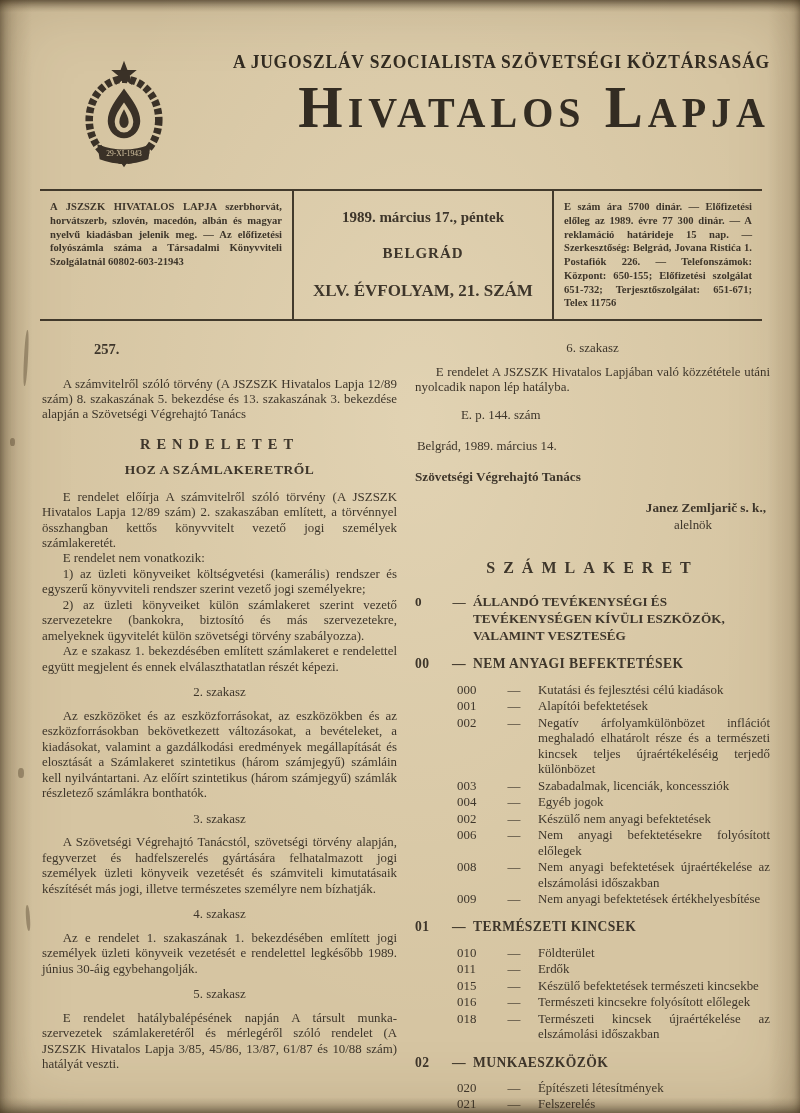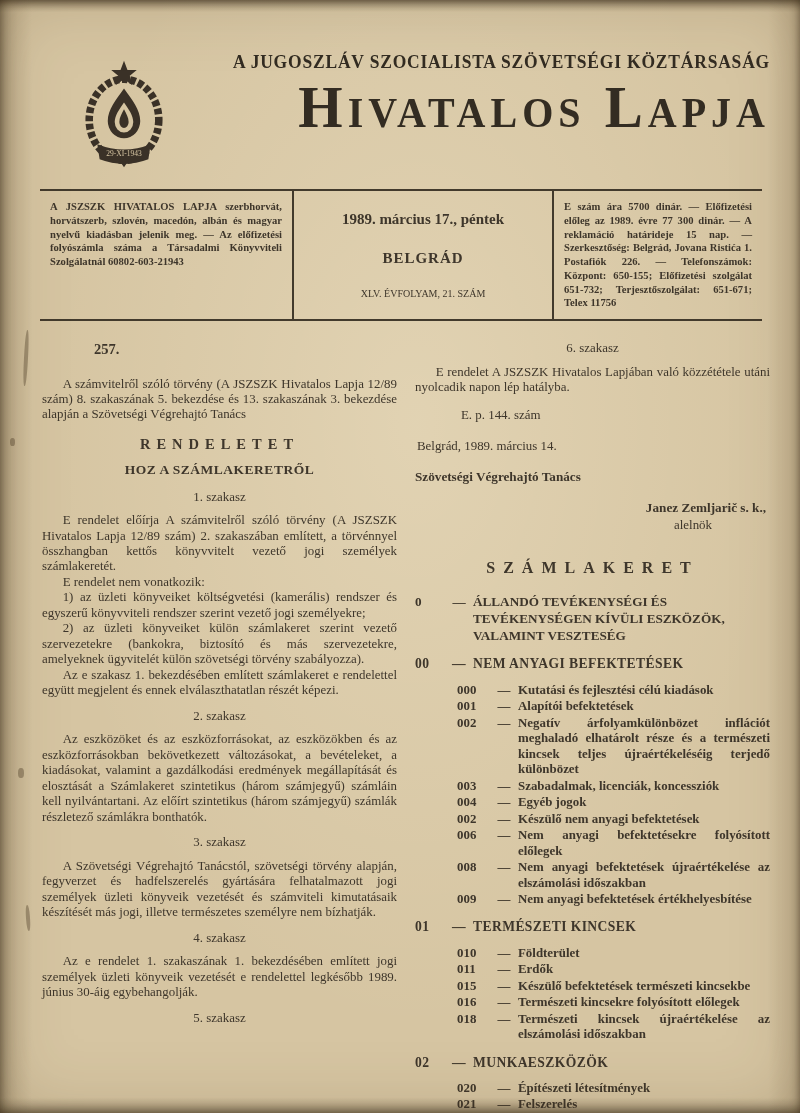--- a/index.html
+++ b/index.html
@@ -50,21 +50,21 @@
     margin:13px 38px 0 40px;
     border-top:2px solid #423a2c;border-bottom:2px solid #423a2c;
     display:flex;align-items:stretch;
   }
   .infobar .cell{padding:9px 10px;}
   .cell-left{width:232px;font-size:10.6px;font-weight:bold;text-align:justify;line-height:1.3;}
   .cell-center{width:238px;border-left:2px solid #423a2c;border-right:2px solid #423a2c;
     display:flex;flex-direction:column;justify-content:space-around;text-align:center;}
   .cell-center .l1{font-weight:bold;font-size:15px;}
   .cell-center .l2{font-weight:bold;font-size:15px;letter-spacing:1px;}
-  .cell-center .l3{font-weight:normal;font-size:10px;}
+  .cell-center .l3{font-weight:bold;font-size:17px;}
   .cell-right{flex:1;font-size:10.6px;font-weight:bold;text-align:justify;line-height:1.3;}
 
   
   .bodywrap{display:flex;gap:18px;padding:20px 30px 0 42px;}
   .col{width:355px;font-size:12.9px;line-height:1.2;}
   .col p{margin:0;text-align:justify;text-indent:1.6em;}
   .art-number{font-weight:bold;font-size:14.5px;margin:0 0 18px 52px;}
   .decree-word{text-align:center;font-weight:bold;font-size:14.5px;letter-spacing:6px;margin:13px 0 9px;}
   .decree-sub{text-align:center;font-weight:bold;font-size:13.5px;letter-spacing:.5px;margin:2px 0 11px;}
   .section-heading{text-align:center;font-size:12.9px;margin:10px 0 8px;}
@@ -75,21 +75,21 @@
   .signer{text-align:right;font-weight:bold;font-size:13.2px;margin:16px 4px 0 0;}
   .signer-title{text-align:right;margin:2px 58px 0 0;}
 
   .coa-title{text-align:center;font-weight:bold;font-size:16px;letter-spacing:8px;margin:24px 0 16px;}
   .coa-class,.coa-group{display:grid;grid-template-columns:30px 24px 1fr;column-gap:2px;}
   .coa-class{font-weight:bold;font-size:13.2px;line-height:1.3;margin:0 0 12px;}
   .coa-group{font-size:13.6px;letter-spacing:.4px;margin:12px 0 10px;font-weight:bold;}
   .coa-class .code,.coa-group .code{text-align:left;}
   .coa-class .dash,.coa-group .dash{text-align:center;}
   .acct-items{padding-left:42px;}
-  .acct-item{display:grid;grid-template-columns:33px 24px 1fr;column-gap:2px;margin-bottom:1px;font-weight:bold;}
+  .acct-item{display:grid;grid-template-columns:33px 24px 1fr;column-gap:12px;margin-bottom:1px;}
   .acct-item .code{text-align:left;}
   .acct-item .dash{text-align:center;}
   .acct-item .label{text-align:justify;}
   .acct-group{margin-bottom:4px;}
 </style>
 </head>
 <body>
 
 <div class="page">
 
@@ -130,37 +130,37 @@
   <div class="bodywrap">
 
     <div class="col">
       <div class="art-number">257.</div>
 
       <p>A számvitelről szóló törvény (A JSZSZK Hivatalos Lapja 12/89 szám) 8. szakaszának 5. bekezdése és 13. szakaszának 3. bekezdése alapján a Szövetségi Végrehajtó Tanács</p>
 
       <div class="decree-word">RENDELETET</div>
       <div class="decree-sub">HOZ A SZÁMLAKERETRŐL</div>
 
-      <div class="section-heading">1. szakasz</div>
       <p>E rendelet előírja A számvitelről szóló törvény (A JSZSZK Hivatalos Lapja 12/89 szám) 2. szakaszában említett, a törvénnyel összhangban kettős könyvvitelt vezető jogi személyek számlakeretét.</p>
       <p>E rendelet nem vonatkozik:</p>
       <p>1) az üzleti könyveiket költségvetési (kamerális) rendszer és egyszerű könyvviteli rendszer szerint vezető jogi személyekre;</p>
       <p>2) az üzleti könyveiket külön számlakeret szerint vezető szervezetekre (bankokra, biztosító és más szervezetekre, amelyeknek ügyvitelét külön szövetségi törvény szabályozza).</p>
       <p>Az e szakasz 1. bekezdésében említett számlakeret e rendelettel együtt megjelent és ennek elválaszthatatlan részét képezi.</p>
 
       <div class="section-heading">2. szakasz</div>
       <p>Az eszközöket és az eszközforrásokat, az eszközökben és az eszközforrásokban bekövetkezett változásokat, a bevételeket, a kiadásokat, valamint a gazdálkodási eredmények megállapítását és elosztását a Számlakeret szintetikus (három számjegyű) számláin kell nyilvántartani. Az előírt szintetikus (három számjegyű) számlák részletező számlákra bonthatók.</p>
 
       <div class="section-heading">3. szakasz</div>
       <p>A Szövetségi Végrehajtó Tanácstól, szövetségi törvény alapján, fegyverzet és hadfelszerelés gyártására felhatalmazott jogi személyek üzleti könyveik vezetését és számviteli kimutatásaik készítését más jogi, illetve természetes személyre nem bízhatják.</p>
 
       <div class="section-heading">4. szakasz</div>
       <p>Az e rendelet 1. szakaszának 1. bekezdésében említett jogi személyek üzleti könyveik vezetését e rendelettel legkésőbb 1989. június 30-áig egybehangolják.</p>
 
       <div class="section-heading">5. szakasz</div>
+      <p>E rendelet hatálybalépésének napján A társult munka-szervezetek számlakeretéről és mérlegéről szóló rendelet (A JSZSZK Hivatalos Lapja 3/85, 45/86, 13/87, 61/87 és 10/88 szám) hatályát veszti.</p>
     </div>
 
     <div class="col">
       <div class="section-heading" style="margin-top:0">6. szakasz</div>
       <p>E rendelet A JSZSZK Hivatalos Lapjában való közzététele utáni nyolcadik napon lép hatályba.</p>
 
       <div class="ep-ref">E. p. 144. szám</div>
       <div class="place-date">Belgrád, 1989. március 14.</div>
 
       <div class="council">Szövetségi Végrehajtó Tanács</div>

